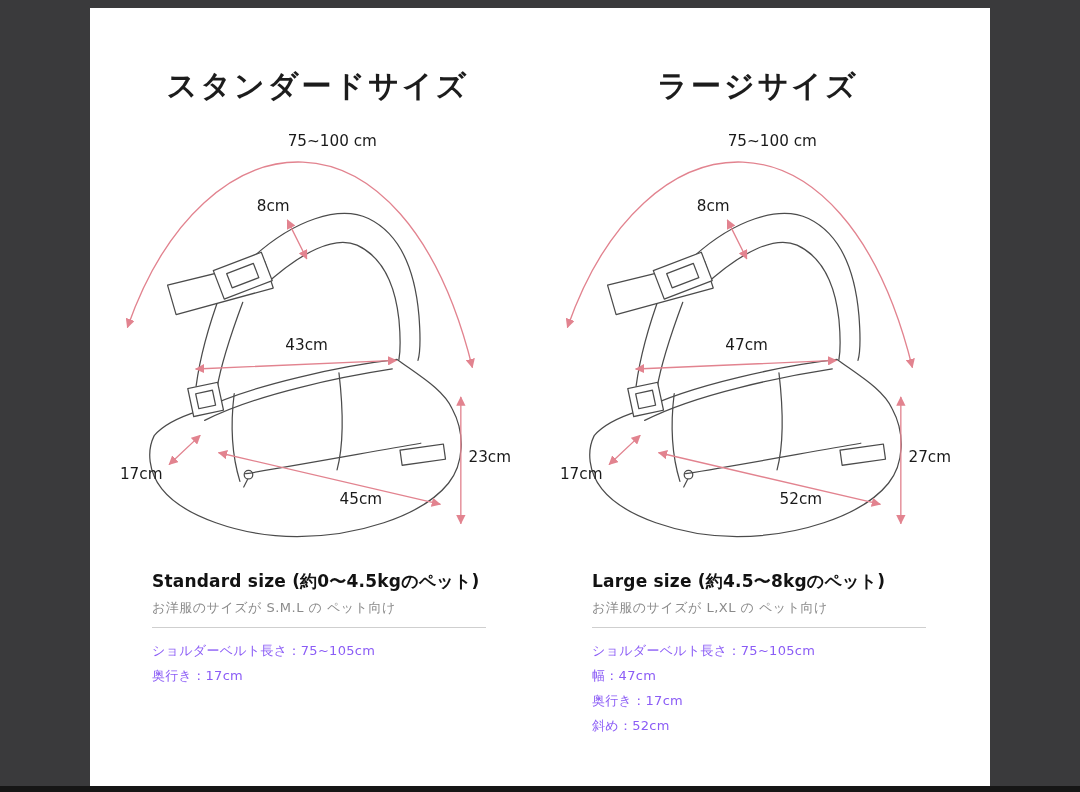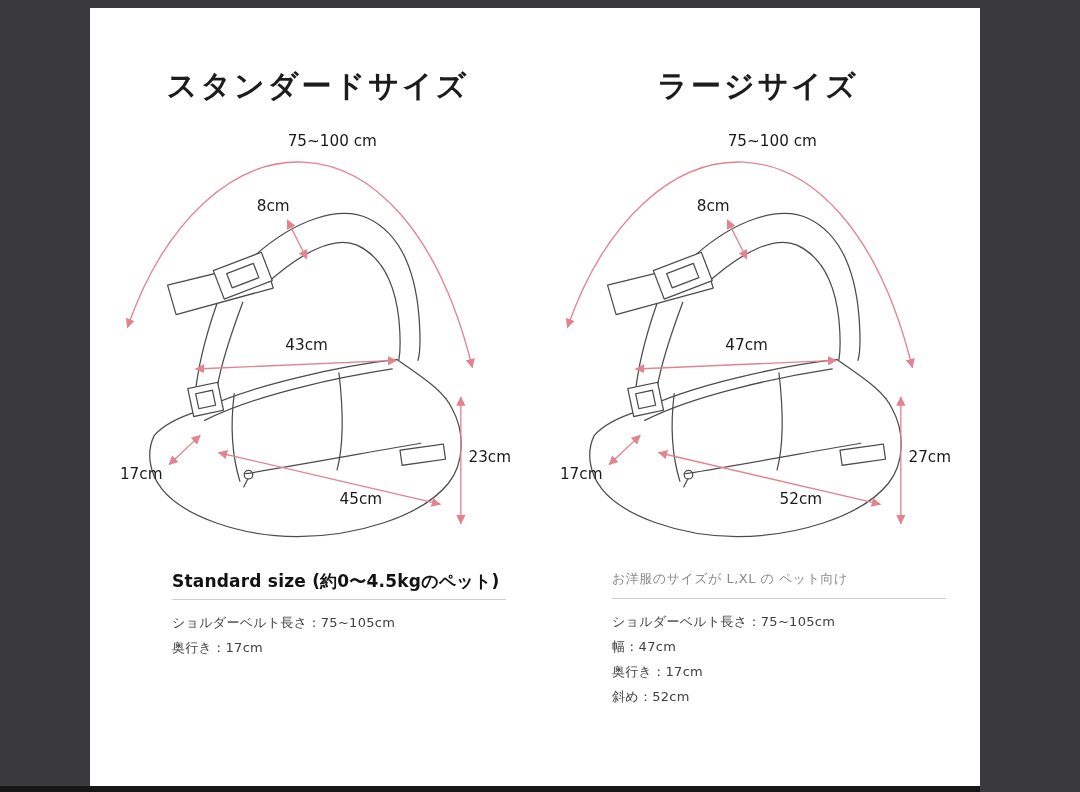--- a/index.html
+++ b/index.html
@@ -1,28 +1,28 @@
 <!DOCTYPE html>
 <html><head>
 <meta charset="utf-8">
 <style>
   html,body{margin:0;padding:0;background:#3a3a3c;font-family:"DejaVu Sans","Liberation Sans",sans-serif;}
-  .frame{position:relative;width:980px;height:792px;background:#3a3a3c;overflow:hidden;}
+  .frame{position:relative;width:1080px;height:792px;background:#3a3a3c;overflow:hidden;}
   .canvas{position:absolute;left:90px;top:8px;width:900px;height:778px;background:#ffffff;}
   .bottom-strip{position:absolute;left:0;bottom:0;width:1080px;height:6px;background:#161616;}
   .columns{display:flex;gap:40px;padding:58px 28px 0 28px;}
   .col{width:400px;flex:0 0 400px;}
   .col-title{margin:0 0 22px 0;text-align:center;font-size:30px;font-weight:700;color:#1c1c1c;letter-spacing:3px;}
   .diagram{display:block;width:400px;height:419px;margin:0 auto;}
   .dim{font-size:16px;fill:#1a1a1a;}
-  .spec{width:334px;margin:22px 0 0 54px;}
+  .spec{width:334px;margin:22px 0 0 34px;}
   .spec-heading{margin:0 0 6px 0;font-size:17px;font-weight:700;color:#121212;letter-spacing:.2px;}
   .spec-subtitle{font-size:13px;color:#8b8b8b;margin-bottom:10px;letter-spacing:.5px;}
   .spec-divider{border-top:1px solid #cfcfcf;margin-bottom:10px;}
-  .spec-row{font-size:13px;color:#404040;line-height:25px;letter-spacing:.3px;}
+  .spec-row{font-size:13px;color:#8b5cf6;line-height:25px;letter-spacing:.3px;}
 </style>
 </head>
 <body>
 
 <svg width="0" height="0" style="position:absolute" aria-hidden="true">
   <defs>
     <marker id="ah" viewBox="0 0 8 8" refX="7" refY="4" markerWidth="7" markerHeight="7" orient="auto-start-reverse">
       <path d="M0,0 L8,4 L0,8 Z" fill="#e2838f"></path>
     </marker>
     <g id="bag-art" stroke="#4b4b4b" stroke-width="1.3" fill="none" stroke-linecap="round" stroke-linejoin="round">
@@ -75,38 +75,40 @@
           <use href="#bag-art"></use>
           <text class="dim" x="225" y="18" text-anchor="middle">75~100 cm</text>
           <text class="dim" x="163" y="86" text-anchor="middle">8cm</text>
           <text class="dim" x="198" y="232" text-anchor="middle">43cm</text>
           <text class="dim" x="368" y="350">23cm</text>
           <text class="dim" x="2" y="368">17cm</text>
           <text class="dim" x="255" y="394" text-anchor="middle">45cm</text>
         </svg>
         <div class="spec">
           <h3 class="spec-heading">Standard size (約0〜4.5kgのペット)</h3>
+          <div class="spec-subtitle">お洋服のサイズが S.M.L の ペット向け</div>
           <div class="spec-divider"></div>
           <div class="spec-row"><span>ショルダーベルト長さ：</span><span>75~105cm</span></div>
           <div class="spec-row"><span>奥行き：</span><span>17cm</span></div>
         </div>
       </div>
 
       <div class="col">
         <h2 class="col-title">ラージサイズ</h2>
         <svg class="diagram" viewBox="0 0 420 440" role="img">
           <use href="#bag-art"></use>
           <text class="dim" x="225" y="18" text-anchor="middle">75~100 cm</text>
           <text class="dim" x="163" y="86" text-anchor="middle">8cm</text>
           <text class="dim" x="198" y="232" text-anchor="middle">47cm</text>
           <text class="dim" x="368" y="350">27cm</text>
           <text class="dim" x="2" y="368">17cm</text>
           <text class="dim" x="255" y="394" text-anchor="middle">52cm</text>
         </svg>
         <div class="spec">
+          <h3 class="spec-heading">Large size (約4.5〜8kgのペット)</h3>
           <div class="spec-subtitle">お洋服のサイズが L,XL の ペット向け</div>
           <div class="spec-divider"></div>
           <div class="spec-row"><span>ショルダーベルト長さ：</span><span>75~105cm</span></div>
           <div class="spec-row"><span>幅：</span><span>47cm</span></div>
           <div class="spec-row"><span>奥行き：</span><span>17cm</span></div>
           <div class="spec-row"><span>斜め：</span><span>52cm</span></div>
         </div>
       </div>
 
     </div>

